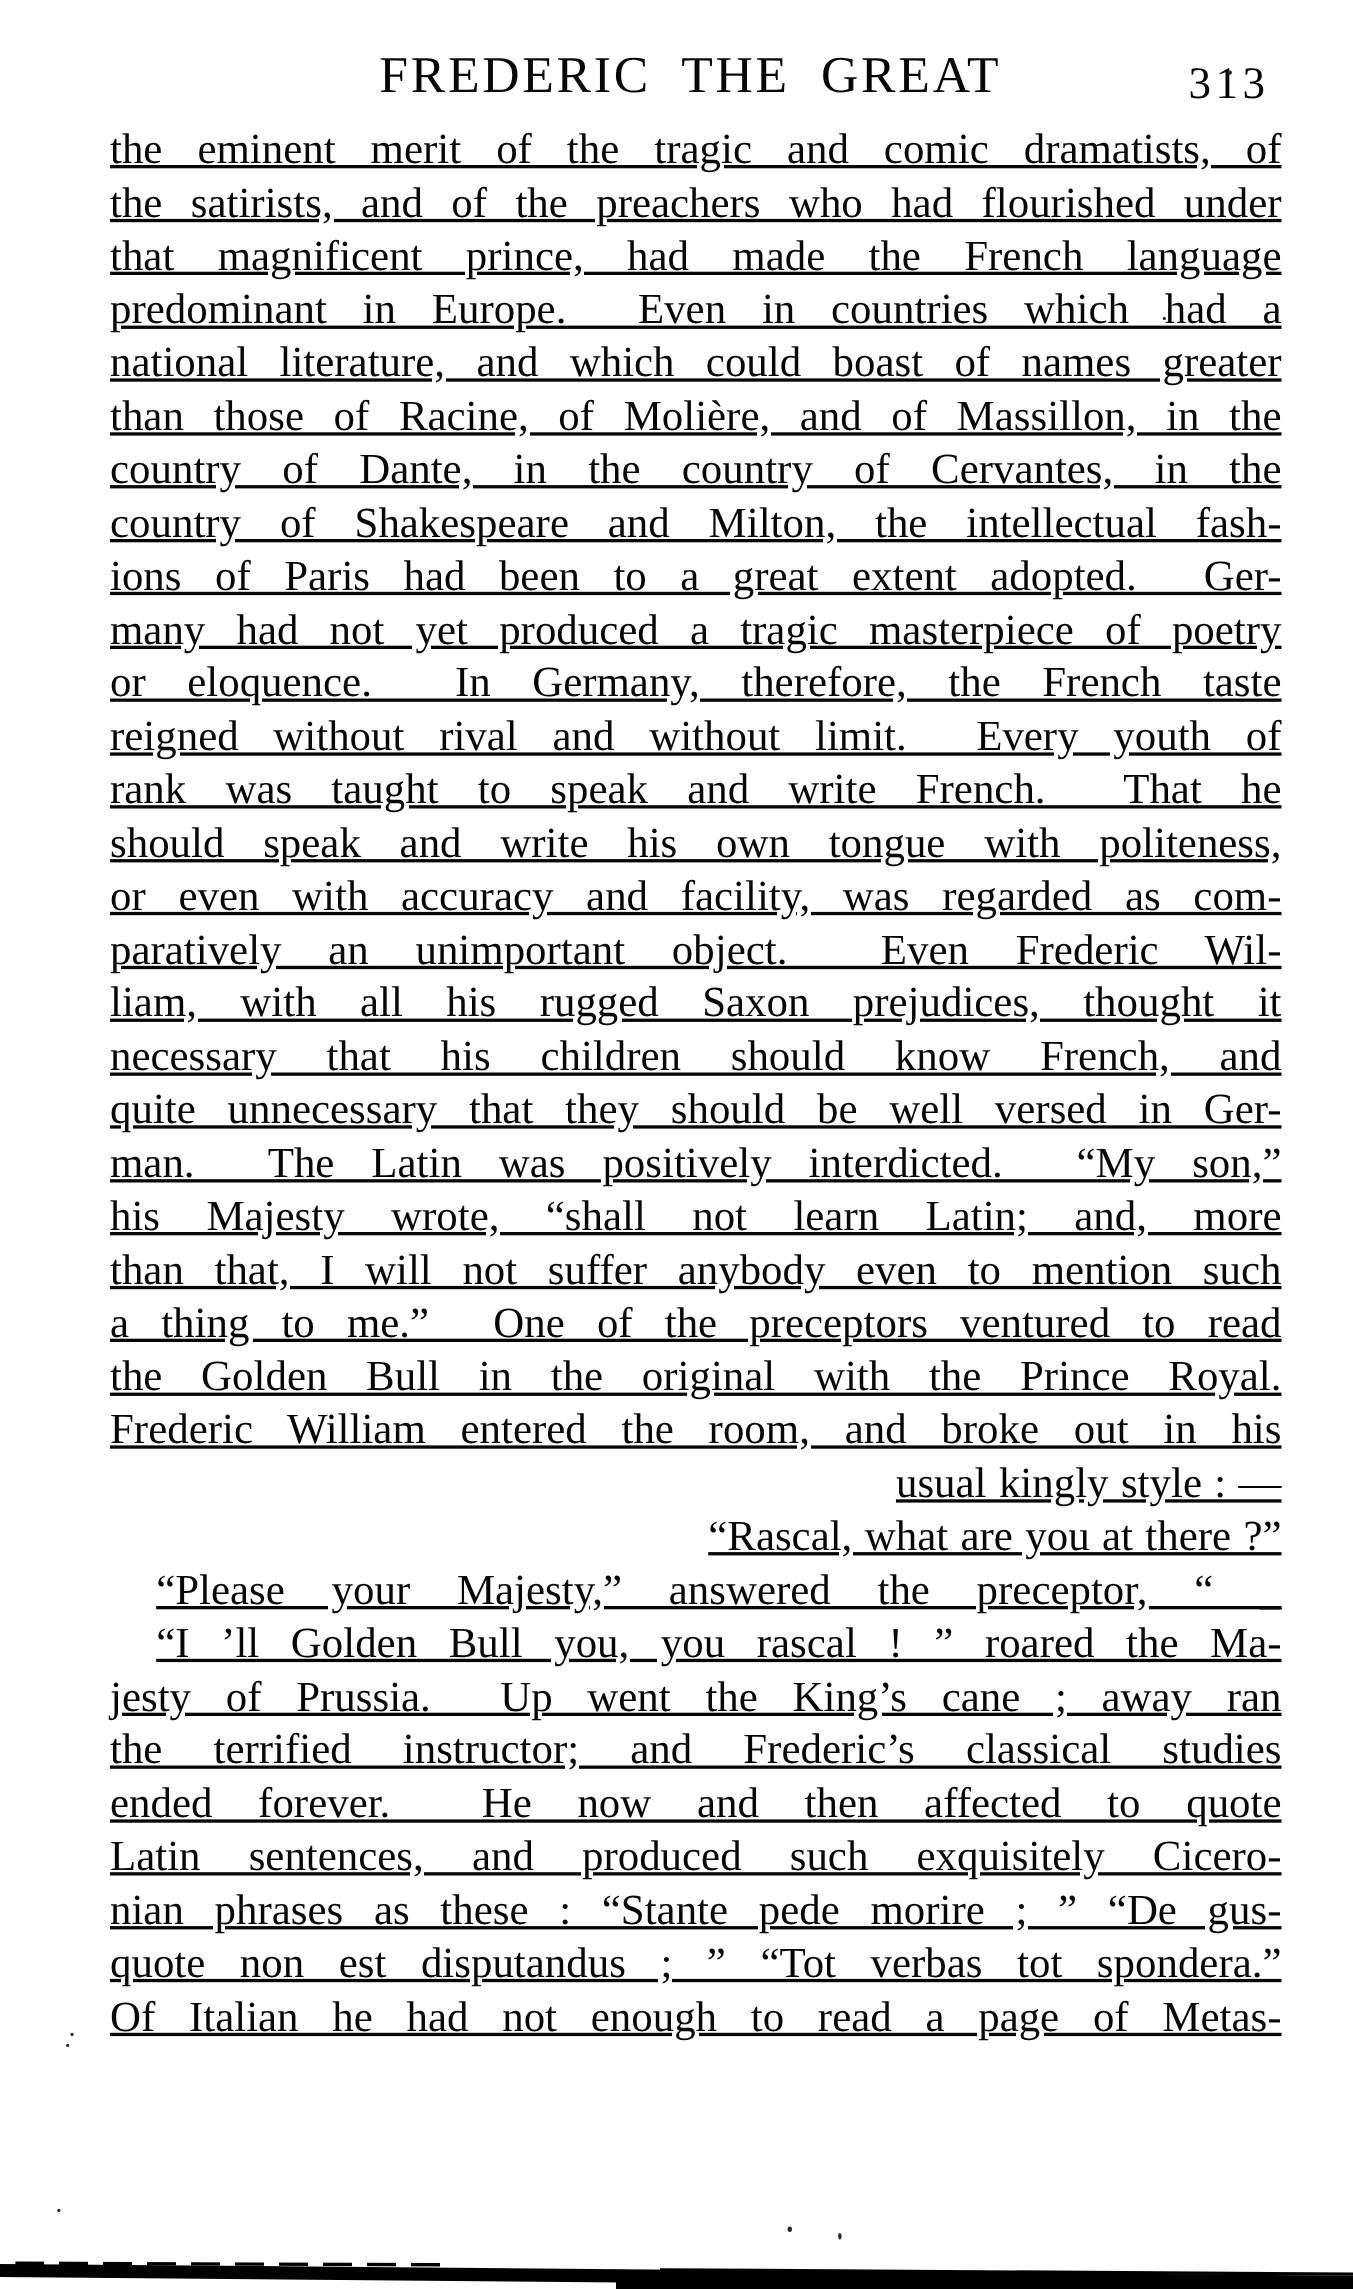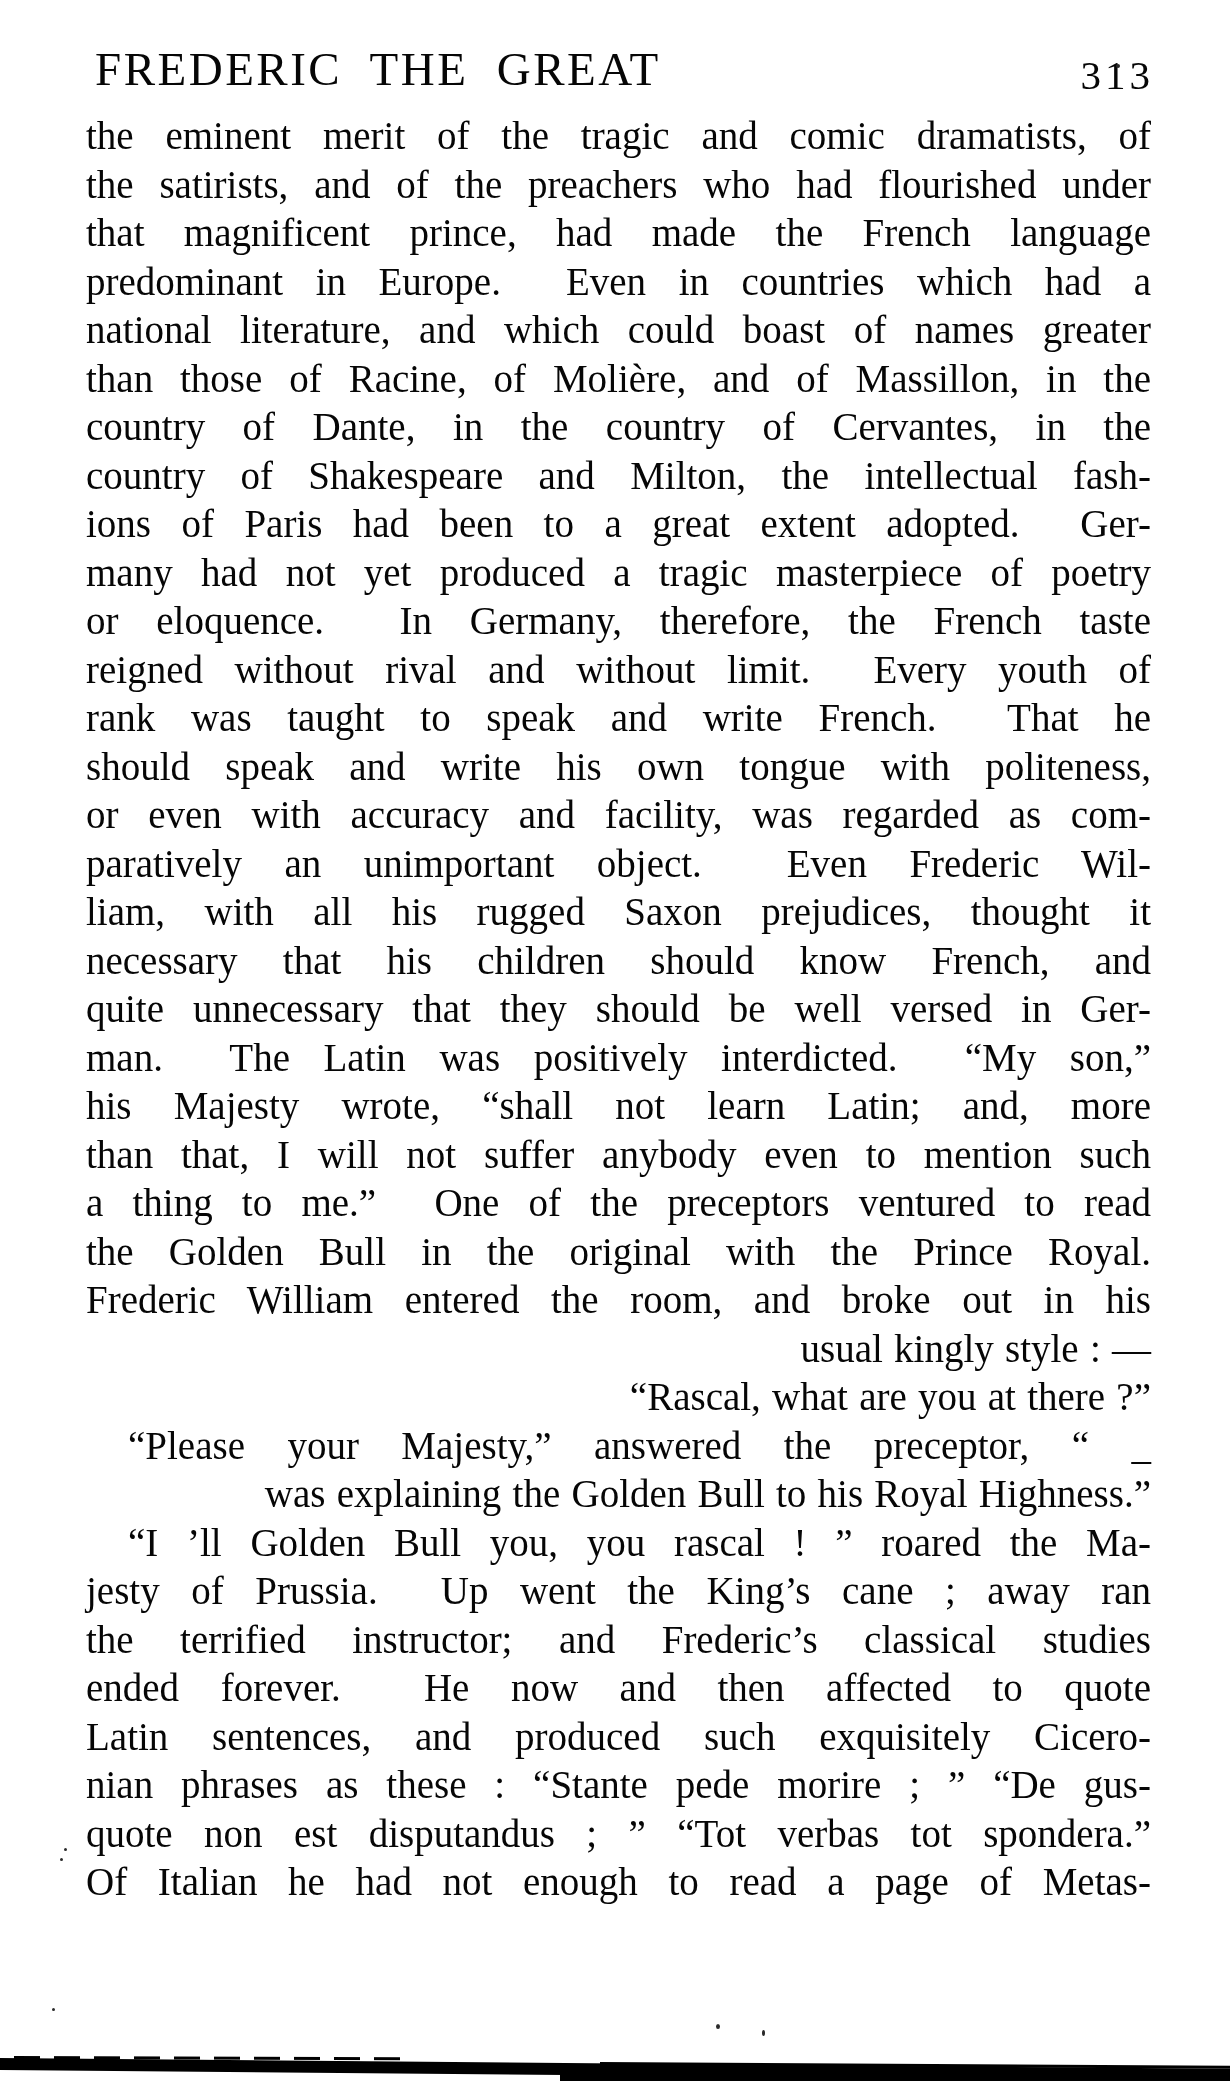--- a/index.html
+++ b/index.html
@@ -15,42 +15,43 @@
   
   .running-head {
     position: absolute;
     left: 95px;
     top: 40px;
     width: 1065px;
     height: 58px;
   }
   .head-title {
     display: block;
-    text-align: left;
+    text-align: center;
     font-size: 47px;
     letter-spacing: 2.5px;
     word-spacing: 14px;
     line-height: 58px;
     white-space: nowrap;
   }
   .folio {
     position: absolute;
     right: 6px;
     top: 6px;
     font-size: 41px;
     line-height: 58px;
     letter-spacing: 4px;
     font-variant-numeric: oldstyle-nums;
   }
   
   .textblock {
     position: absolute;
-    left: 86px;
+    left: 100px;
     top: 112px;
     width: 1065px;
+    text-decoration: underline;
   }
   .line {
     font-size: 39px;
     line-height: 48.5px;
     height: 48.5px;
     word-spacing: 1.5px;
     text-align: right;
     overflow: visible;
   }
   .line.j {
@@ -113,21 +114,20 @@
       <div class="line j">quite unnecessary that they should be well versed in Ger-</div>
       <div class="line j">man.&nbsp; The Latin was positively interdicted.&nbsp; “My son,”</div>
       <div class="line j">his Majesty wrote, “shall not learn Latin; and, more</div>
       <div class="line j">than that, I will not suffer anybody even to mention such</div>
       <div class="line j">a thing to me.”&nbsp; One of the preceptors ventured to read</div>
       <div class="line j">the Golden Bull in the original with the Prince Royal.</div>
       <div class="line j">Frederic William entered the room, and broke out in his</div>
       <div class="line">usual kingly style : —</div>
       <div class="line ind">“Rascal, what are you at there ?”</div>
       <div class="line j ind">“Please your Majesty,” answered the preceptor, “ _</div>
-      <div class="line">was explaining the Golden Bull to his Royal Highness.”</div>
       <div class="line j ind">“I ’ll Golden Bull you, you rascal ! ” roared the Ma-</div>
       <div class="line j">jesty of Prussia.&nbsp; Up went the King’s cane ; away ran</div>
       <div class="line j">the terrified instructor; and Frederic’s classical studies</div>
       <div class="line j">ended forever.&nbsp; He now and then affected to quote</div>
       <div class="line j">Latin sentences, and produced such exquisitely Cicero-</div>
       <div class="line j">nian phrases as these : “Stante pede morire ; ” “De gus-</div>
       <div class="line j">quote non est disputandus ; ” “Tot verbas tot spondera.”</div>
       <div class="line j">Of Italian he had not enough to read a page of Metas-</div>
     </div>
 

